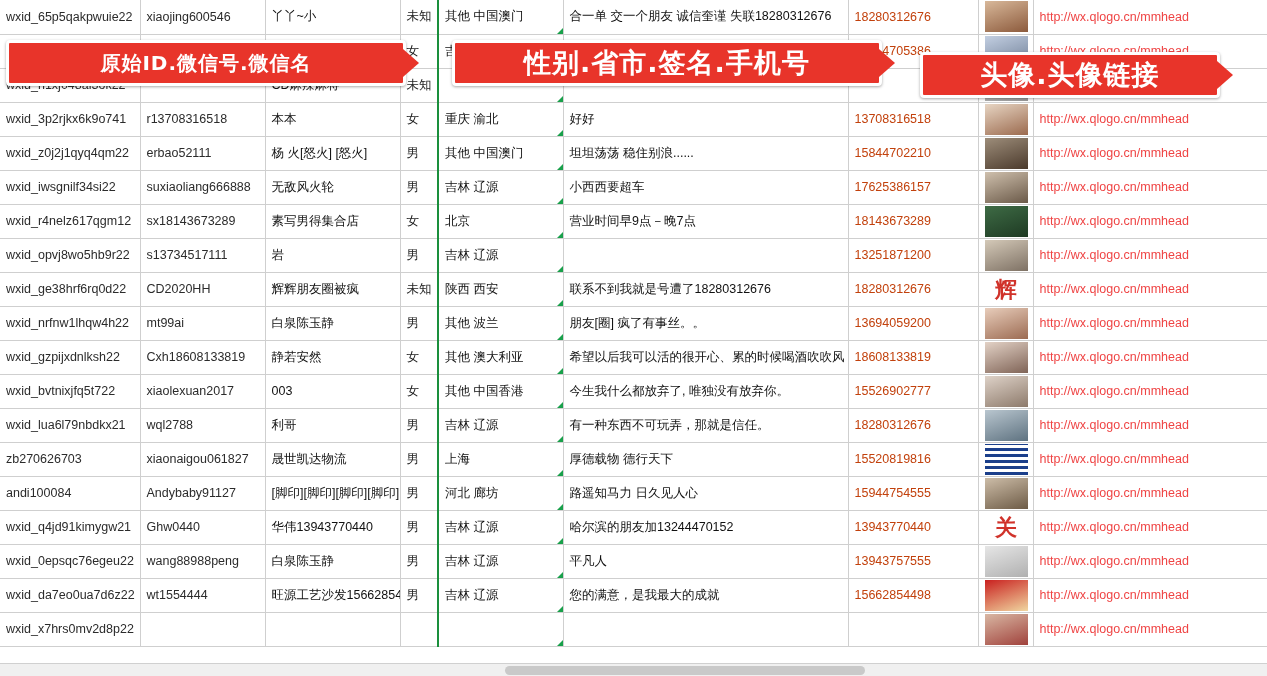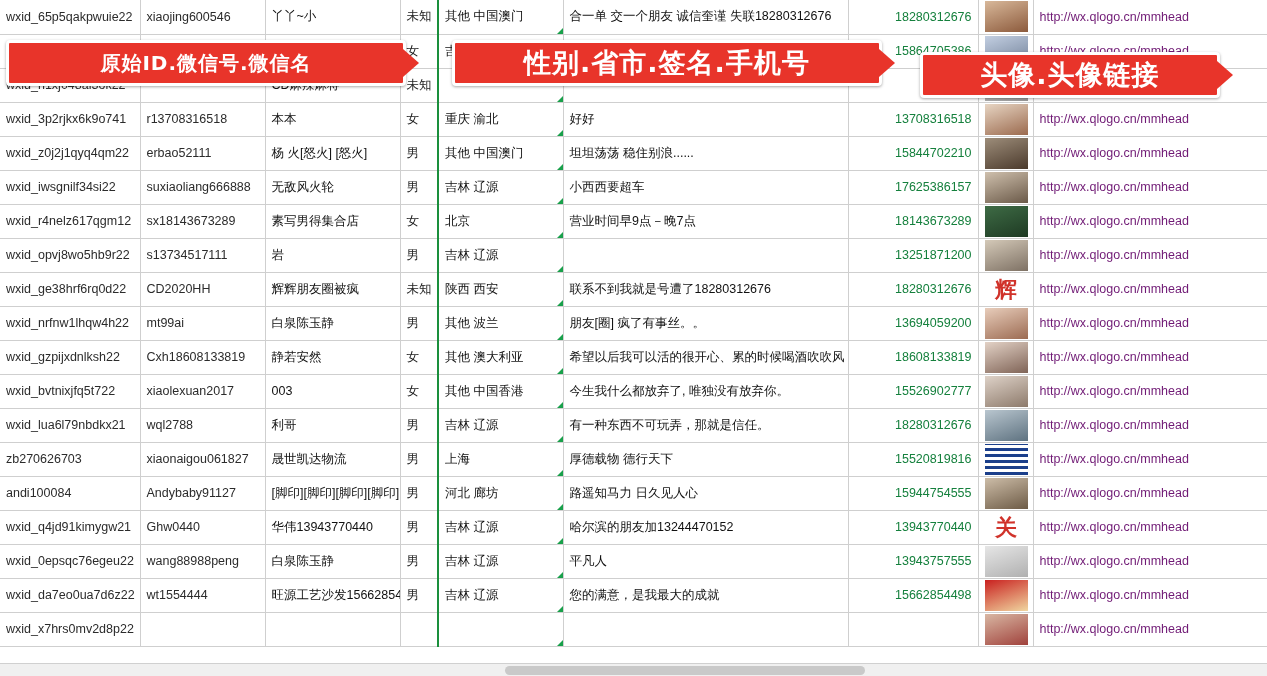--- a/index.html
+++ b/index.html
@@ -43,23 +43,23 @@
   col.c6 { width: 130px; }
   col.c7 { width: 55px; }
   col.c8 { width: 234px; }
 
   td.col-id { color: #2b2b2b; }
   td.col-wxnum { color: #2b2b2b; }
   td.col-name { color: #111; }
   td.col-gender { text-align: left; padding-left: 5px; margin-left: 12px; }
   td.col-region { color: #111; }
   td.col-sign { color: #111; }
-  td.col-phone { color: #15803d; padding-left: 10px; text-align: right; }
+  td.col-phone { color: #c2410c; padding-left: 10px; }
   td.col-avatar { padding: 0; text-align: center; }
-  td.col-link { color: #701a75; }
+  td.col-link { color: #ef4444; }
 
   
   td.col-region { border-left: 2px solid #1a8f3c; position: relative; }
 
   
   .avatar {
     width: 43px; height: 31px;
     margin: 0 auto;
     display: block;
     border: 0;

